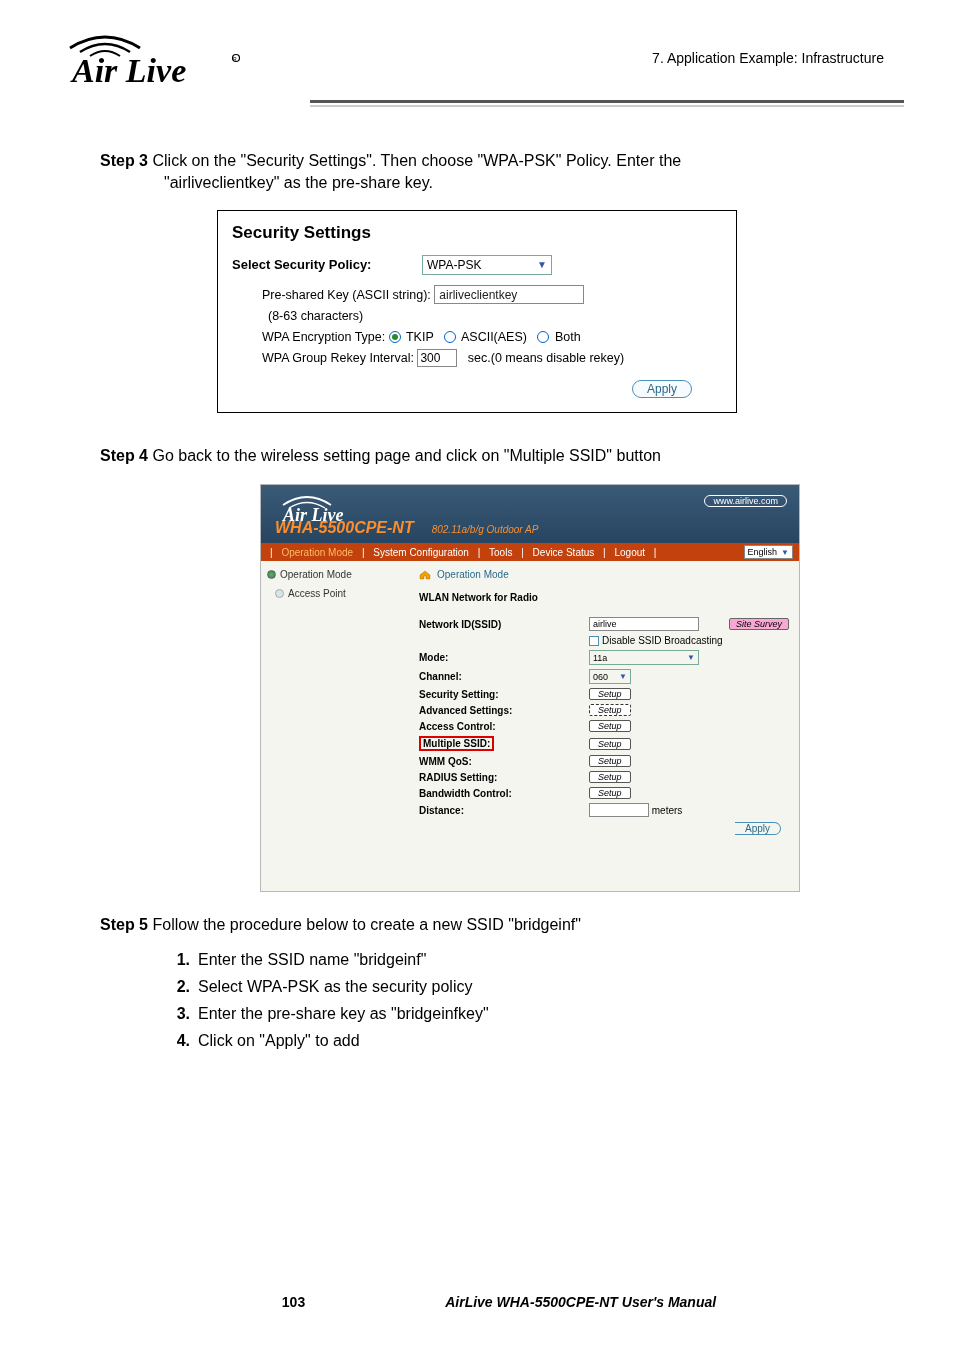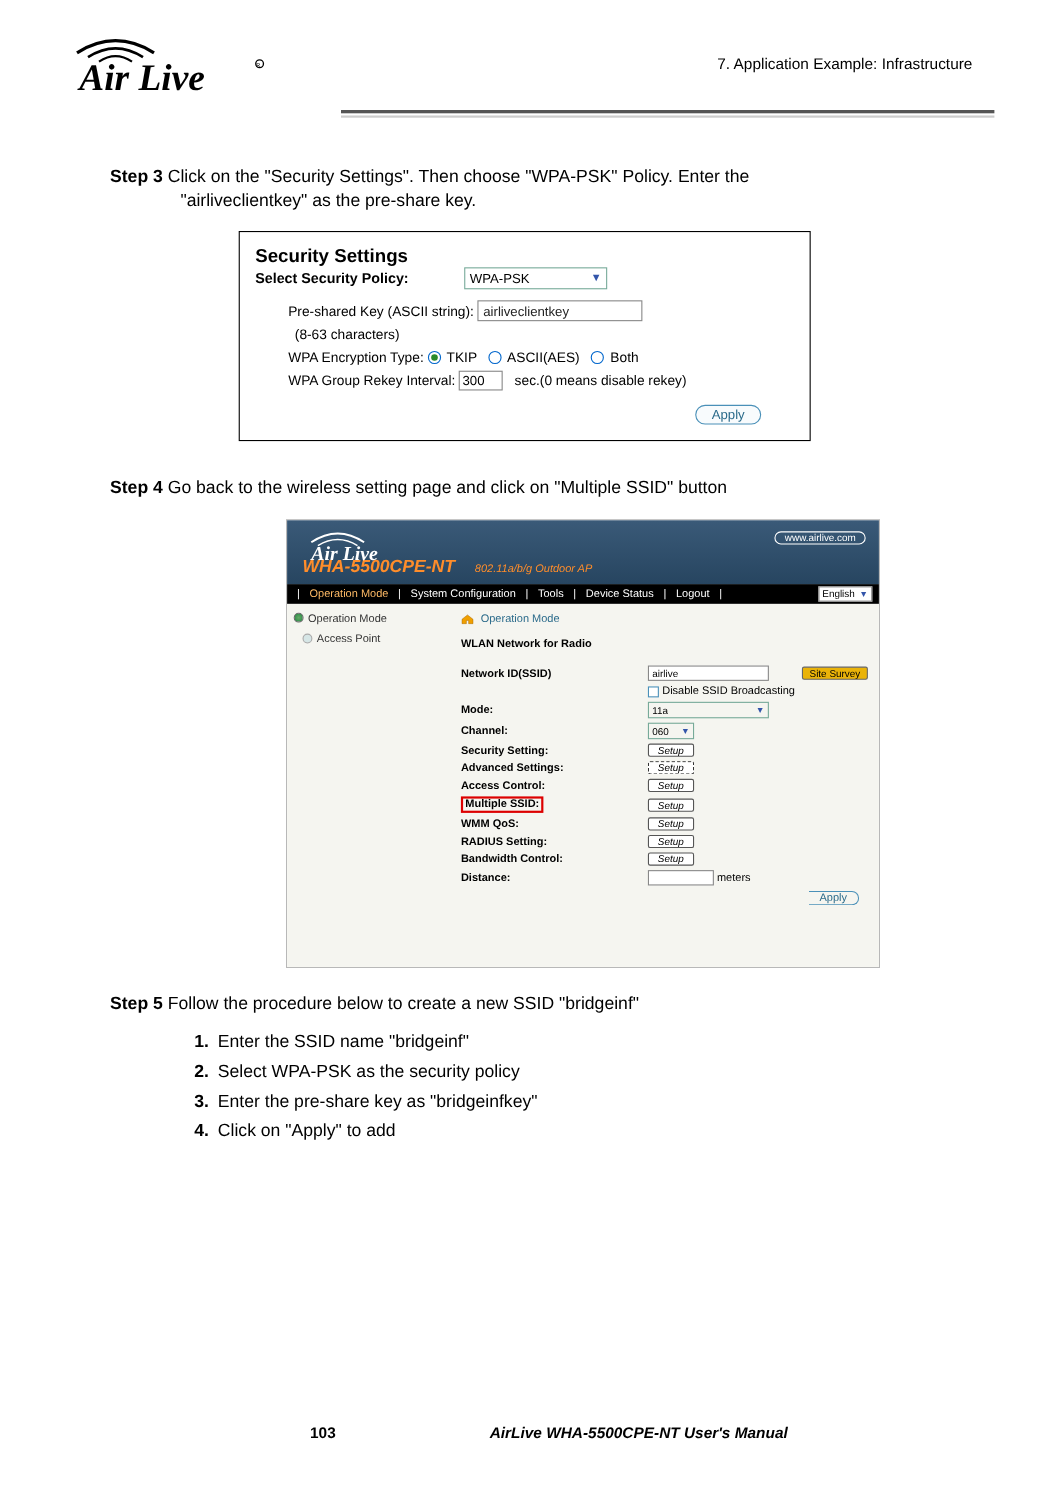--- a/index.html
+++ b/index.html
@@ -36,21 +36,21 @@
   .step-indent { margin-left: 64px; display:block; }
 
   
   .sec-panel {
     width: 520px;
     margin: 18px auto 30px auto;
     border: 1px solid #000;
     padding: 12px 14px 14px 14px;
     font-size: 13px;
   }
-  .sec-title { font-size: 17px; font-weight: bold; margin-bottom: 0; }
+  .sec-title { font-size: 17px; font-weight: bold; margin-bottom: 12px; }
   .sec-row { display:flex; align-items:center; margin-bottom:10px; }
   .sec-label-bold { font-weight:bold; width: 190px; }
   .sec-select {
     border:1px solid #7a9; width:130px; height:20px; font-size:12px;
     display:flex; align-items:center; justify-content:space-between; padding:0 4px;
   }
   .sec-select .chev { color:#35a; font-size:10px; }
   .psk-input {
     border:1px solid #888; width:150px; height:19px; font-size:12px; padding:0 4px;
     color:#222;
@@ -81,21 +81,21 @@
     position:relative;
   }
   .router-topbar .logo-mini { position:absolute; left:14px; top:6px; }
   .router-topbar .model { color:#ff8d2a; font-weight:bold; font-style:italic; font-size:16px; margin-right:8px;}
   .router-topbar .subtitle { color:#ff8d2a; font-size:10px; font-style:italic;}
   .router-topbar .website {
     border:1px solid #fff; border-radius:10px; padding:0 8px; font-size:9px;
     position:absolute; right:12px; top:10px;
   }
   .router-nav {
-    background:#000000; color:#fff; font-size:10px; padding:2px 6px;
+    background:#c2410c; color:#fff; font-size:10px; padding:2px 6px;
     display:flex; justify-content:space-between; align-items:center;
   }
   .router-nav-left span { margin:0 3px; }
   .router-nav .lang-select {
     background:#fff; color:#000; border:1px solid #888; font-size:9px;
     display:inline-flex; align-items:center; padding:0 3px; height:14px;
   }
   .router-nav .lang-select .chev { color:#35a; font-size:8px; margin-left:4px;}
   .router-body { background:#f5f5f0; display:flex; min-height:330px;}
   .router-sidebar { width:150px; padding:8px 6px; }
@@ -105,21 +105,21 @@
   .bullet-b { display:inline-block; width:9px; height:9px; border:1px solid #aaa; border-radius:50%; margin-right:4px; vertical-align:-1px; background:#d6e6e6;}
   .router-main { flex:1; padding:8px 10px 10px 8px; }
   .router-main .crumb { color:#2a6a8a; font-size:10px; margin-bottom:10px; display:flex; align-items:center; gap:6px;}
   .home-icon { width:12px; height:10px; }
   .cfg-row { display:flex; align-items:center; font-size:10px; padding:2px 0; }
   .cfg-label { width:170px; font-weight:bold; }
   .cfg-val { }
   .cfg-input { border:1px solid #888; height:14px; font-size:9px; padding:0 3px; width:110px;}
   .cfg-select { border:1px solid #7a9; height:15px; font-size:9px; padding:0 3px; display:inline-flex; align-items:center; justify-content:space-between;}
   .cfg-select .chev { color:#35a; font-size:8px; margin-left:4px;}
-  .tiny-btn { border:1px solid #666; border-radius:2px; font-size:9px; padding:0 6px; background:#eab308; display:inline-block;}
+  .tiny-btn { border:1px solid #666; border-radius:2px; font-size:9px; font-style:italic; padding:0 6px; background:#f9a8d4; display:inline-block;}
   .setup-btn { border:1px solid #555; border-radius:2px; font-size:9px; font-style:italic; padding:0 8px; background:#fff;}
   .chk { display:inline-block; width:10px; height:10px; border:1px solid #4a90b8; vertical-align:-2px; margin-right:3px; position:relative; background:#fff;}
   .chk.checked::after { content:"✓"; position:absolute; left:-1px; top:-4px; font-size:10px; color:#2a8a2a; font-weight:bold;}
   .highlight-red { border:2px solid #d00; padding:0 2px; display:inline-block; }
   .router-footer { text-align:right; padding:4px 8px; }
   .apply-small { border:1px solid #4a90b8; border-left:none; border-radius:0 10px 10px 0; padding:0 10px; font-size:10px; color:#2a6a8a; }
 
   
   .ol { margin-left: 70px; margin-top:8px; }
   .ol-row { display:flex; gap:8px; font-size:16px; line-height:1.7; }

